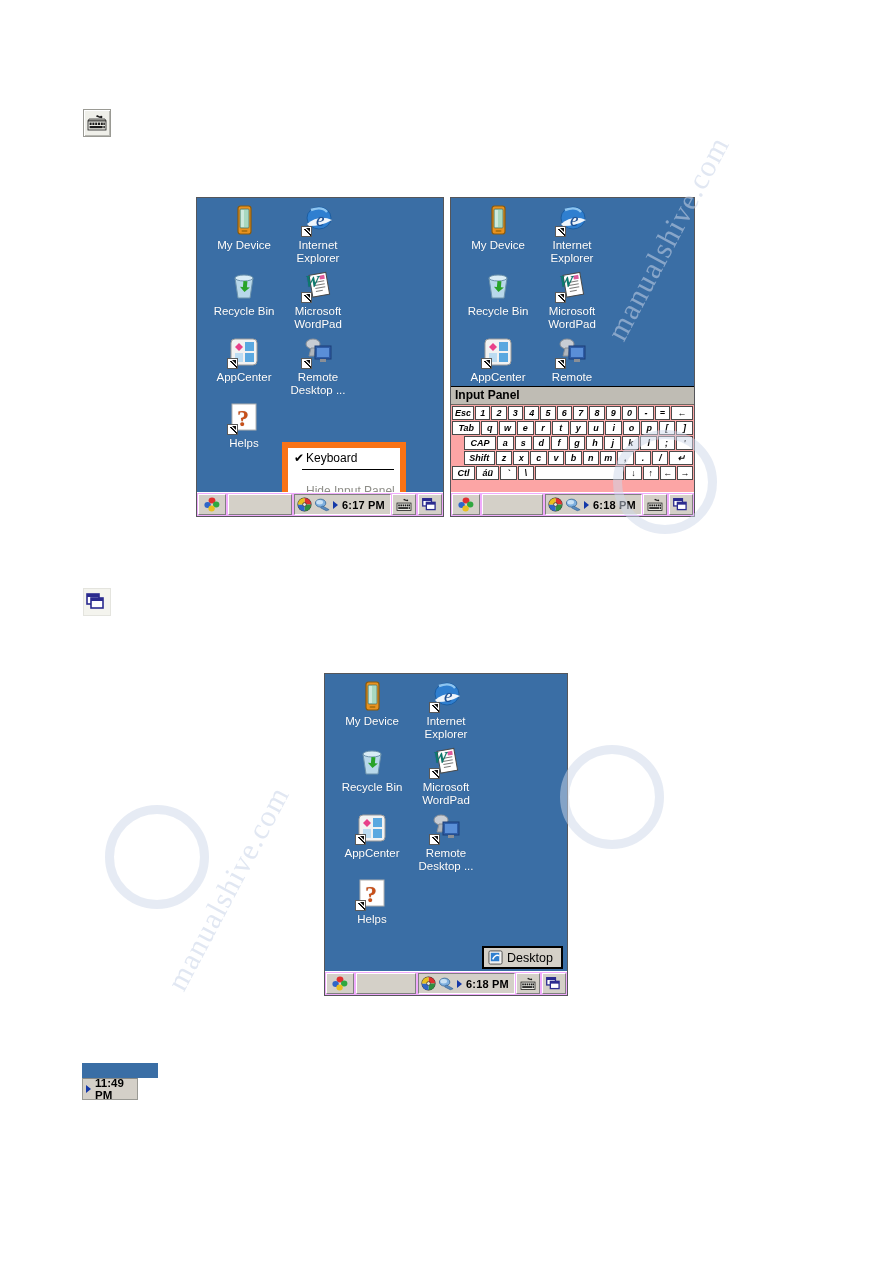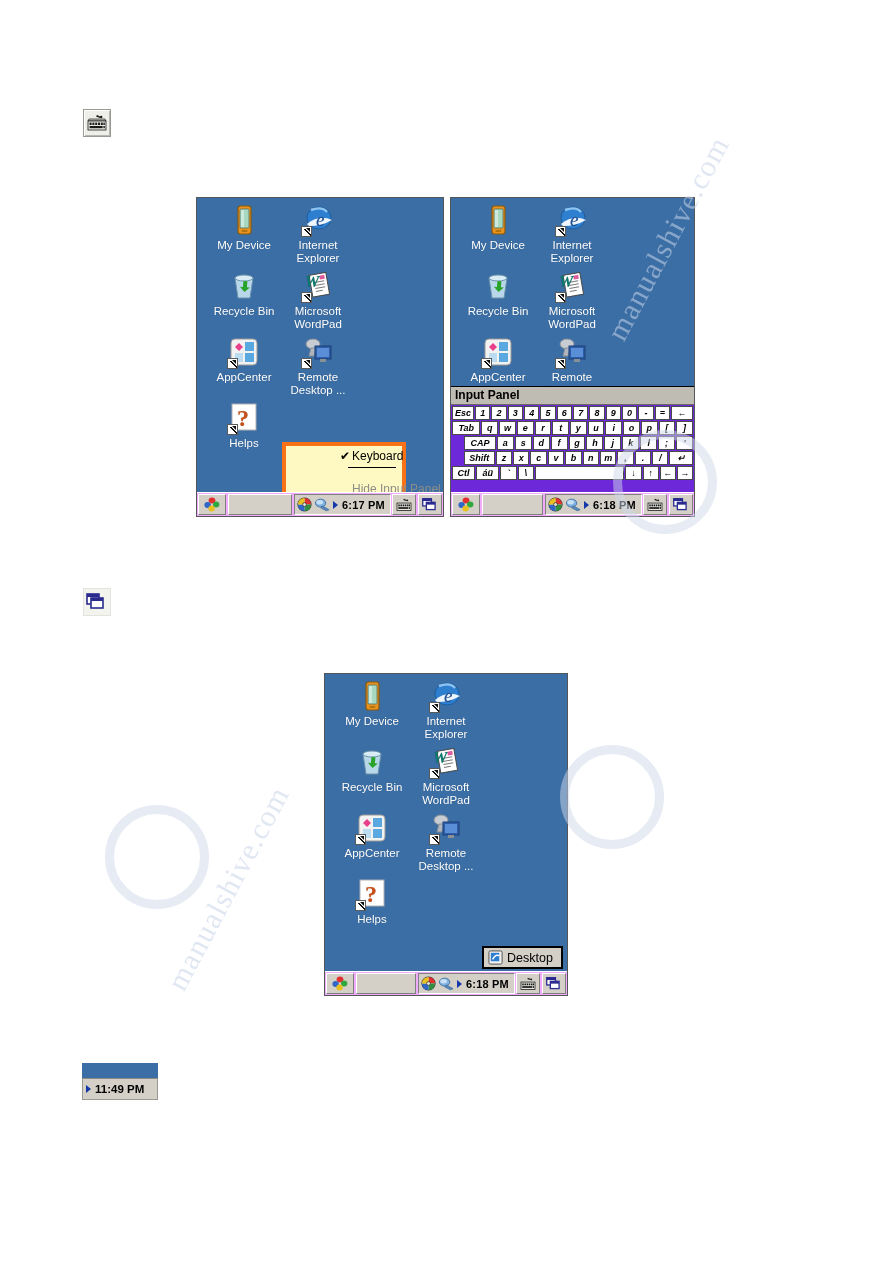--- a/index.html
+++ b/index.html
@@ -175,25 +175,24 @@
     margin: 1px 1px;
     border: 1px solid #808080;
     border-top-color:#fff; border-left-color:#fff;
     background: #d4d0c8;
     display: flex; align-items: center; justify-content: center;
   }
 
   
   .ctx-menu {
     position: absolute;
-    background: #fef9c3;
-    border: 4px solid #f97316;
+    background: #ffffff;
+    border: 6px solid #f97316;
     box-sizing: border-box;
     z-index: 20;
-    padding-left: 48px;
   }
   .ctx-item {
     font-size: 12px;
     color: #000;
     padding: 3px 8px 3px 6px;
     white-space: nowrap;
     font-family: "Liberation Sans", sans-serif;
   }
   .ctx-item.disabled { color: #8e8e88; margin-top: 11px; }
   .ctx-check { display: inline-block; width: 12px; }
@@ -201,21 +200,21 @@
     height: 0;
     border-top: 1px solid #000000;
     margin: 1px 6px 1px 14px;
   }
   .ul { text-decoration: underline; }
 
   
   .input-panel {
     position: absolute;
     left: 0; right: 0;
-    background: #6d28d9;
+    background: #fca5a5;
     border-top: 1px solid #000;
     z-index: 15;
   }
   .ip-title {
     background: #bfbcb4;
     border-bottom: 1px solid #6d6a64;
     font-size: 12px;
     font-weight: bold;
     color: #000;
     padding: 1px 4px 2px 4px;
@@ -268,21 +267,21 @@
     font-family: "Liberation Sans", sans-serif;
   }
 
   
   .clock-sample { position: absolute; }
   .clock-bluebar {
     width: 76px; height: 15px;
     background: #3a6ea5;
   }
   .clock-box {
-    width: 76px;
+    width: 56px;
     height: 22px;
     background: #d4d0c8;
     border: 1px solid #9a9a94;
     border-top-color: #8a8a84;
     box-sizing: border-box;
     display: flex;
     align-items: center;
     padding-left: 3px;
     gap: 3px;
   }

